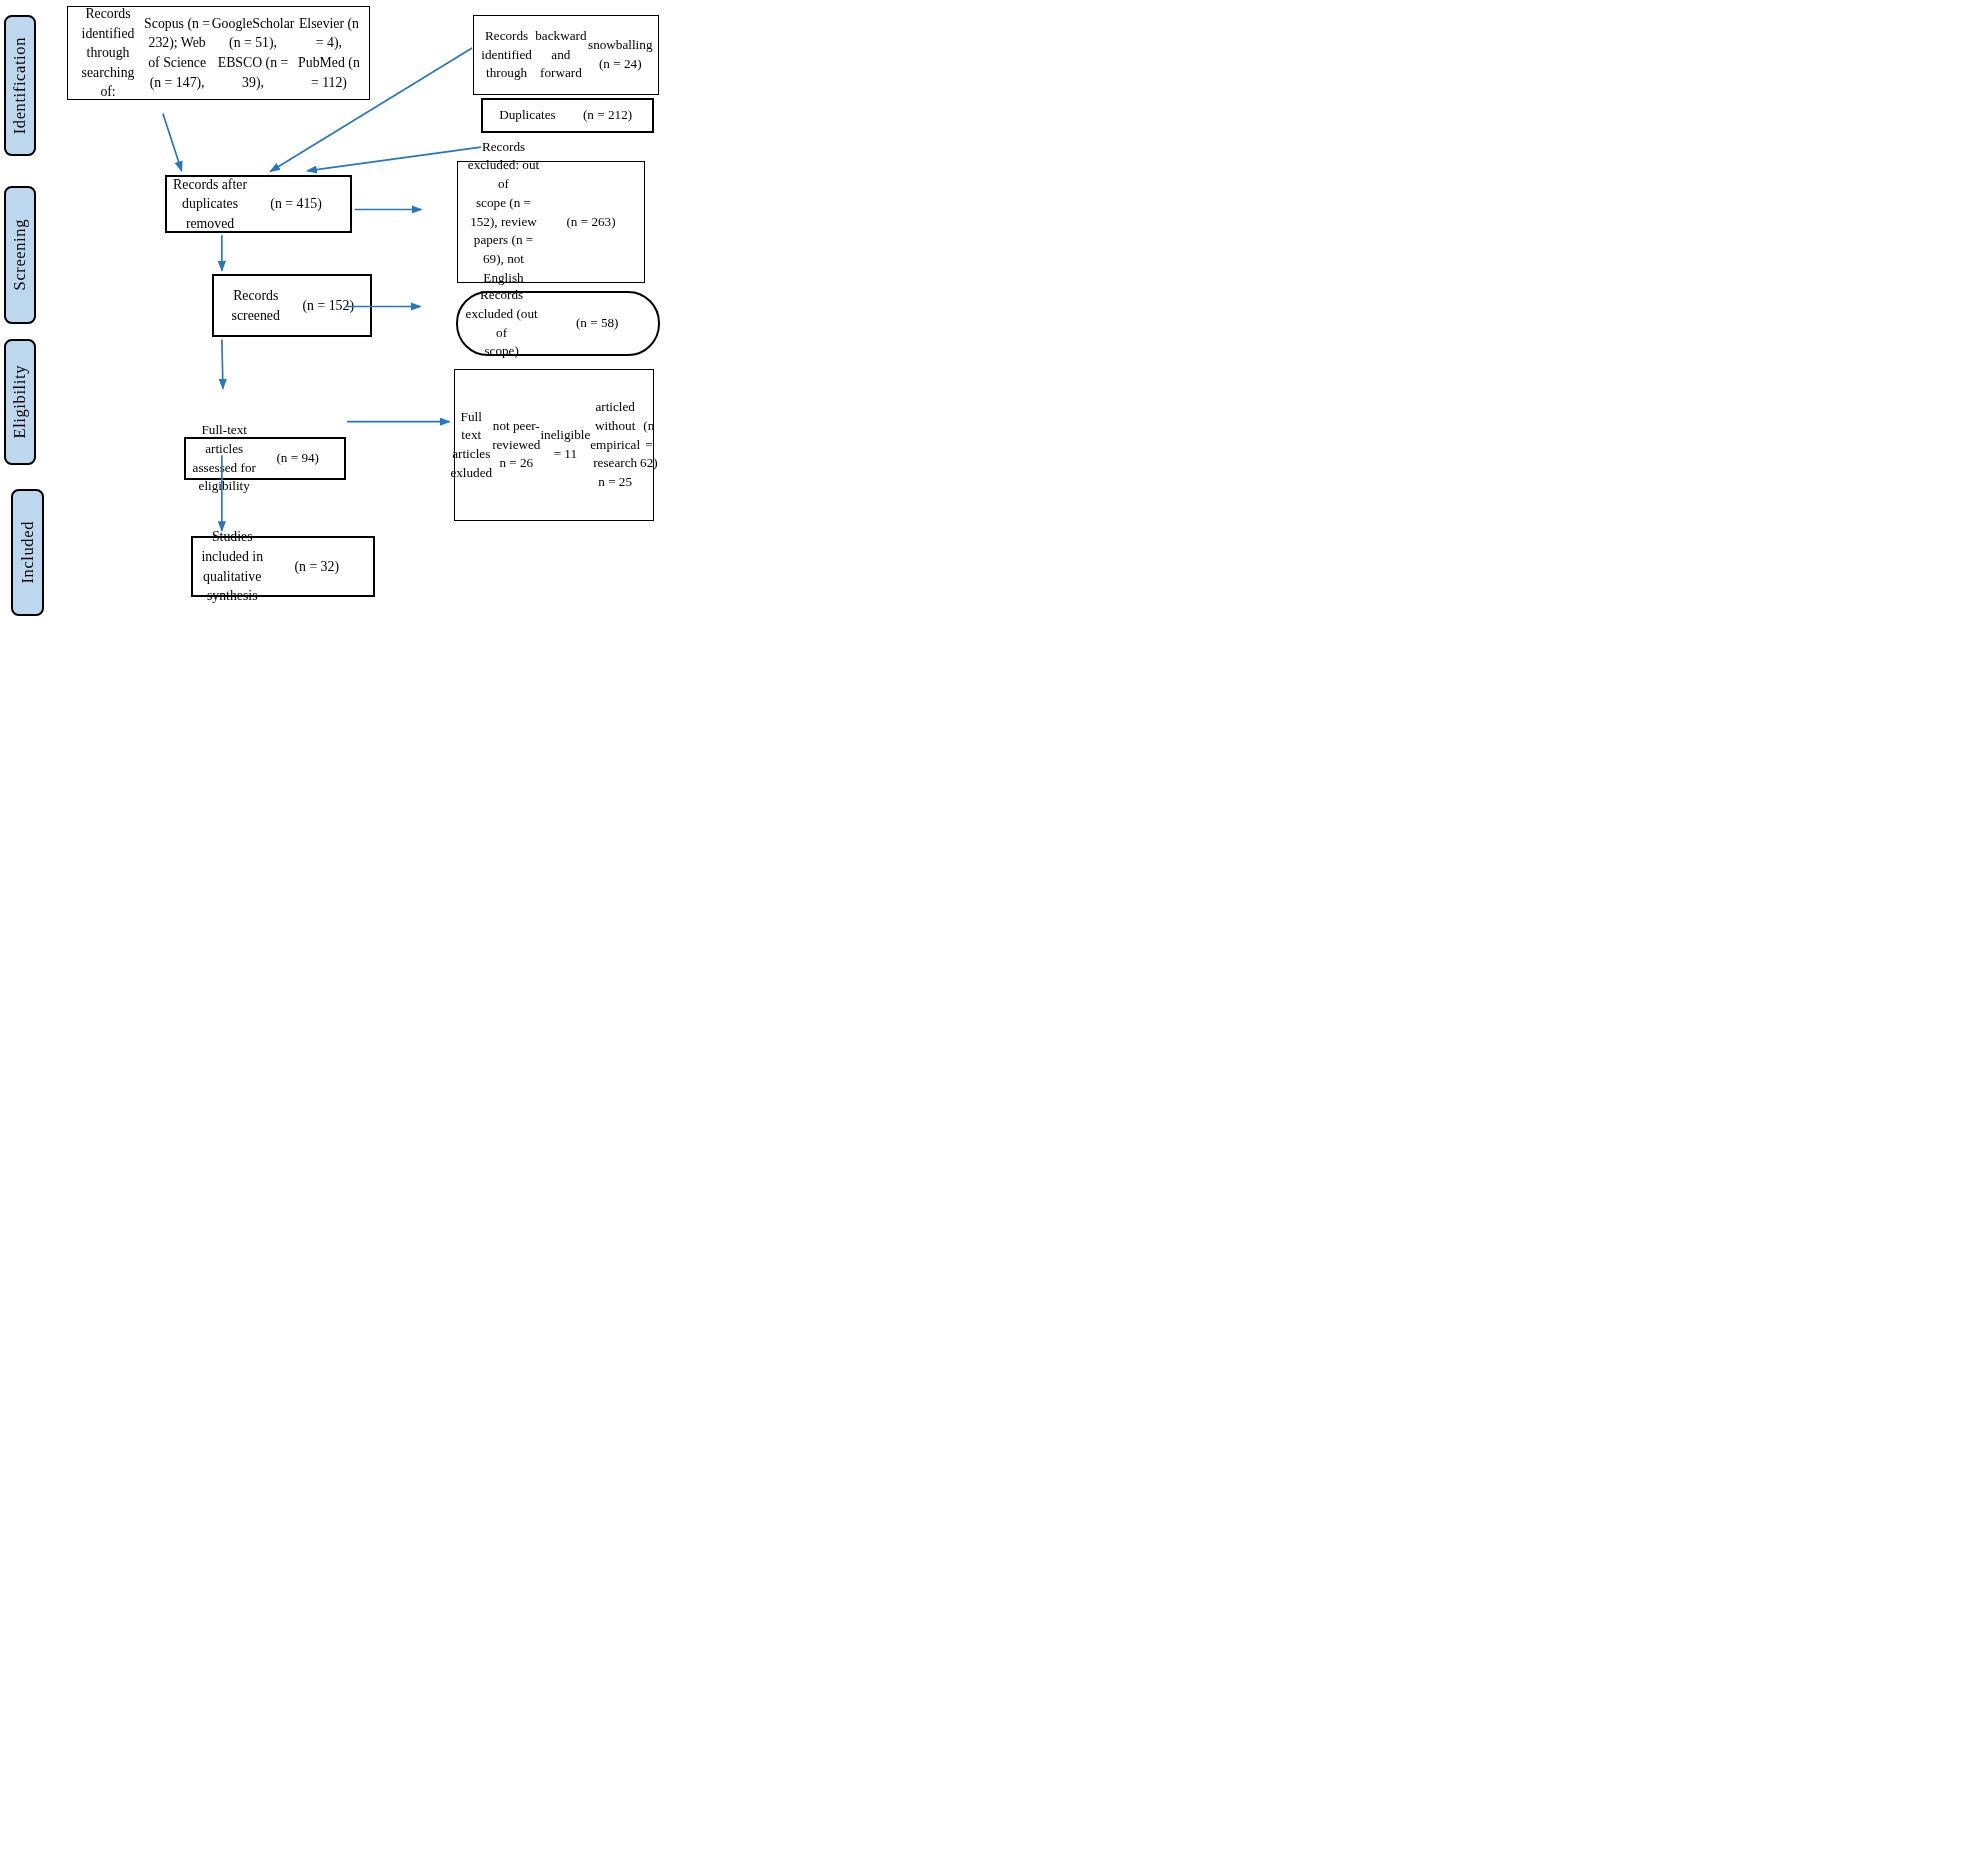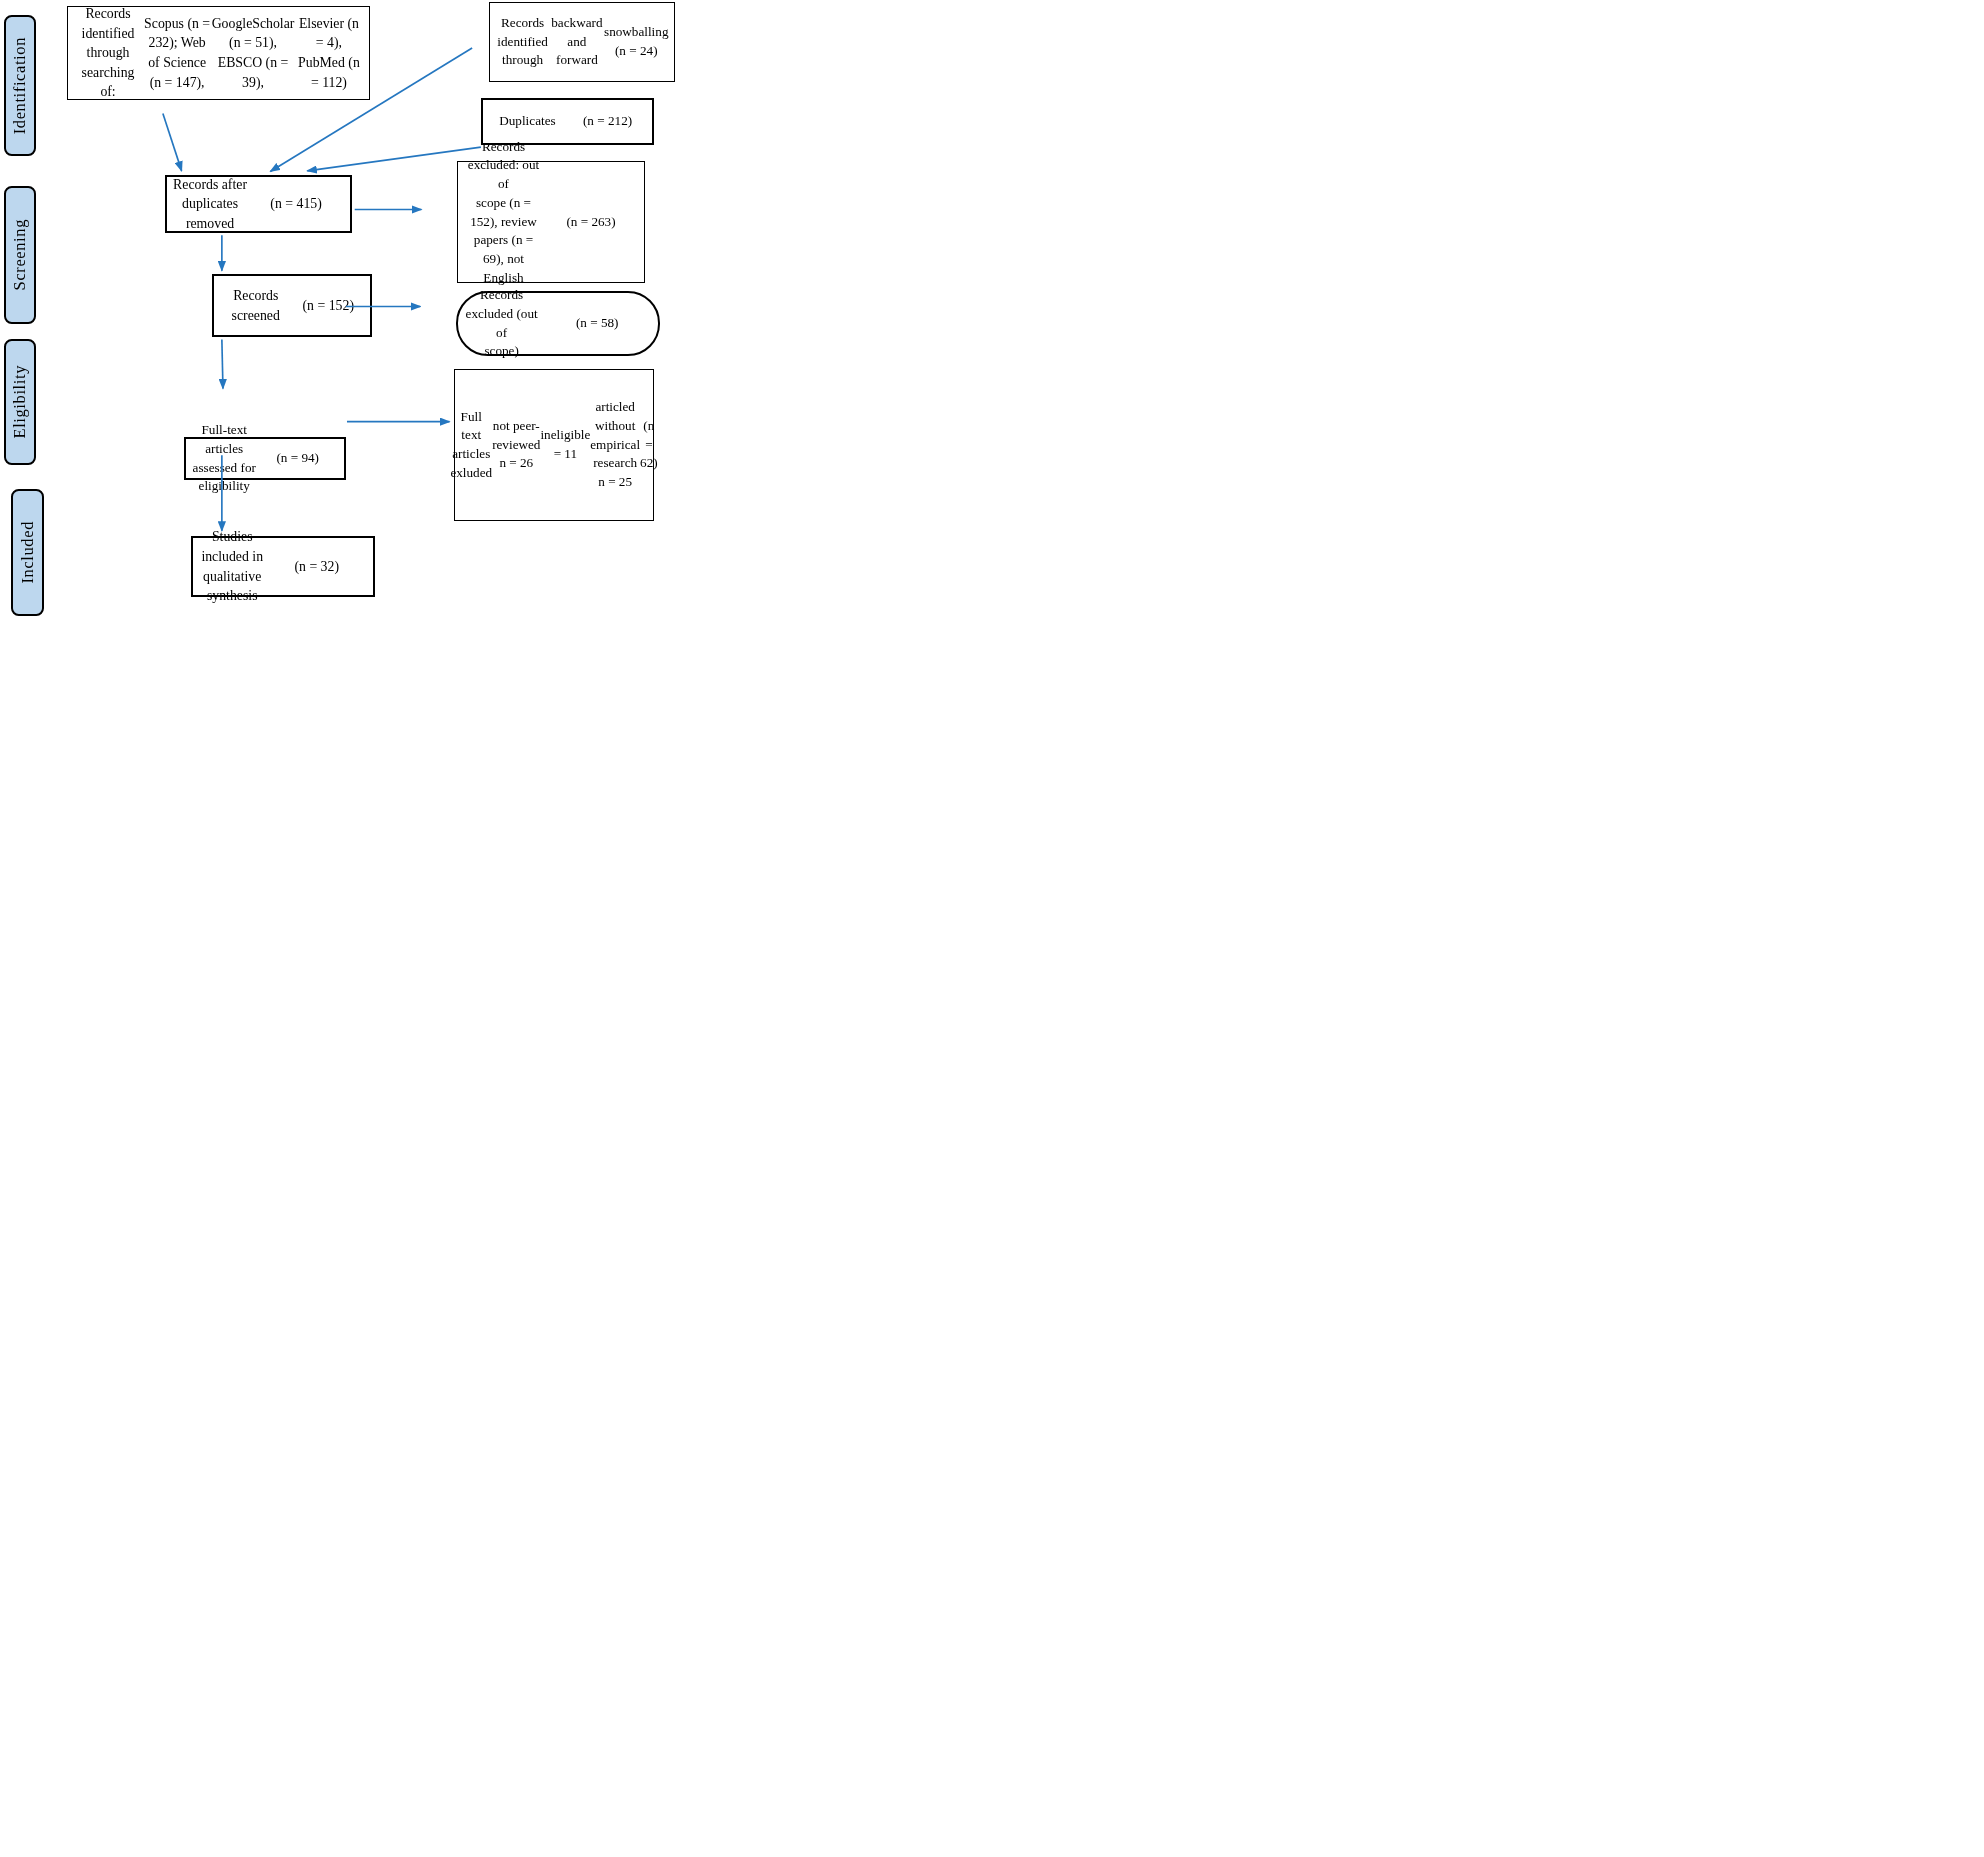--- a/index.html
+++ b/index.html
@@ -24,22 +24,22 @@
     writing-mode:vertical-rl;text-orientation:mixed;transform:rotate(180deg);
     font-size:16.5px;letter-spacing:0.6px;white-space:nowrap;
   }
   .wbox{
     position:absolute;background:#ffffff;border:1.7px solid var(--ink);
     display:flex;flex-direction:row;align-items:center;text-align:center;
     font-size:13.2px;line-height:1.42;box-sizing:border-box;
   }
   .wbox .line, .wbox .count, .wbox .item{width:100%;}
   .box-a{left:67px;top:6px;width:303px;height:94px;justify-content:center;font-size:13.8px;padding:2.2px 5.5px;}
-  .box-snowball{left:473px;top:2px;width:186px;height:80px;justify-content:flex-start;padding:2.2px 5.5px;margin-left:16px;}
-  .box-duplicates{left:481px;top:98px;width:173px;height:47px;border-width:2.8px;justify-content:flex-start;padding:1.1px 4.4px;}
+  .box-snowball{left:473px;top:15px;width:186px;height:80px;justify-content:flex-start;padding:2.2px 5.5px;}
+  .box-duplicates{left:481px;top:98px;width:173px;height:35px;border-width:2.8px;justify-content:flex-start;padding:1.1px 4.4px;}
   .box-afterdup{left:165px;top:175px;width:187px;height:58px;border-width:2.8px;justify-content:space-between;padding:2.2px 5.5px;font-size:13.8px;}
   .box-excl1{left:457px;top:161px;width:188px;height:122px;justify-content:space-evenly;padding:2.2px 5.5px;}
   .box-screened{left:184px;top:274px;width:160px;height:63px;border-width:2.8px;justify-content:space-around;padding:2.2px 5.5px;font-size:13.8px;margin-left:28px;}
   .box-excl2{left:456px;top:291px;width:204px;height:65px;border-width:2.2px;justify-content:space-around;padding:1.1px 4.4px;border-radius:32px;}
   .box-fulltext{left:184px;top:392px;width:162px;height:43px;border-width:2.2px;justify-content:space-between;padding:2.2px 5.5px;margin-top:45px;}
   .box-excl3{left:454px;top:369px;width:200px;height:152px;justify-content:center;padding:2.2px 5.5px;}
   .box-included{left:191px;top:536px;width:184px;height:61px;border-width:2.2px;justify-content:space-between;padding:2.2px 5.5px;font-size:13.8px;}
   .lbl-identification{left:4.4px;top:15.4px;width:27.6px;height:137px;}
   .lbl-screening{left:4.4px;top:186px;width:27.6px;height:134px;}
   .lbl-eligibility{left:4.4px;top:339px;width:27.6px;height:122px;}

